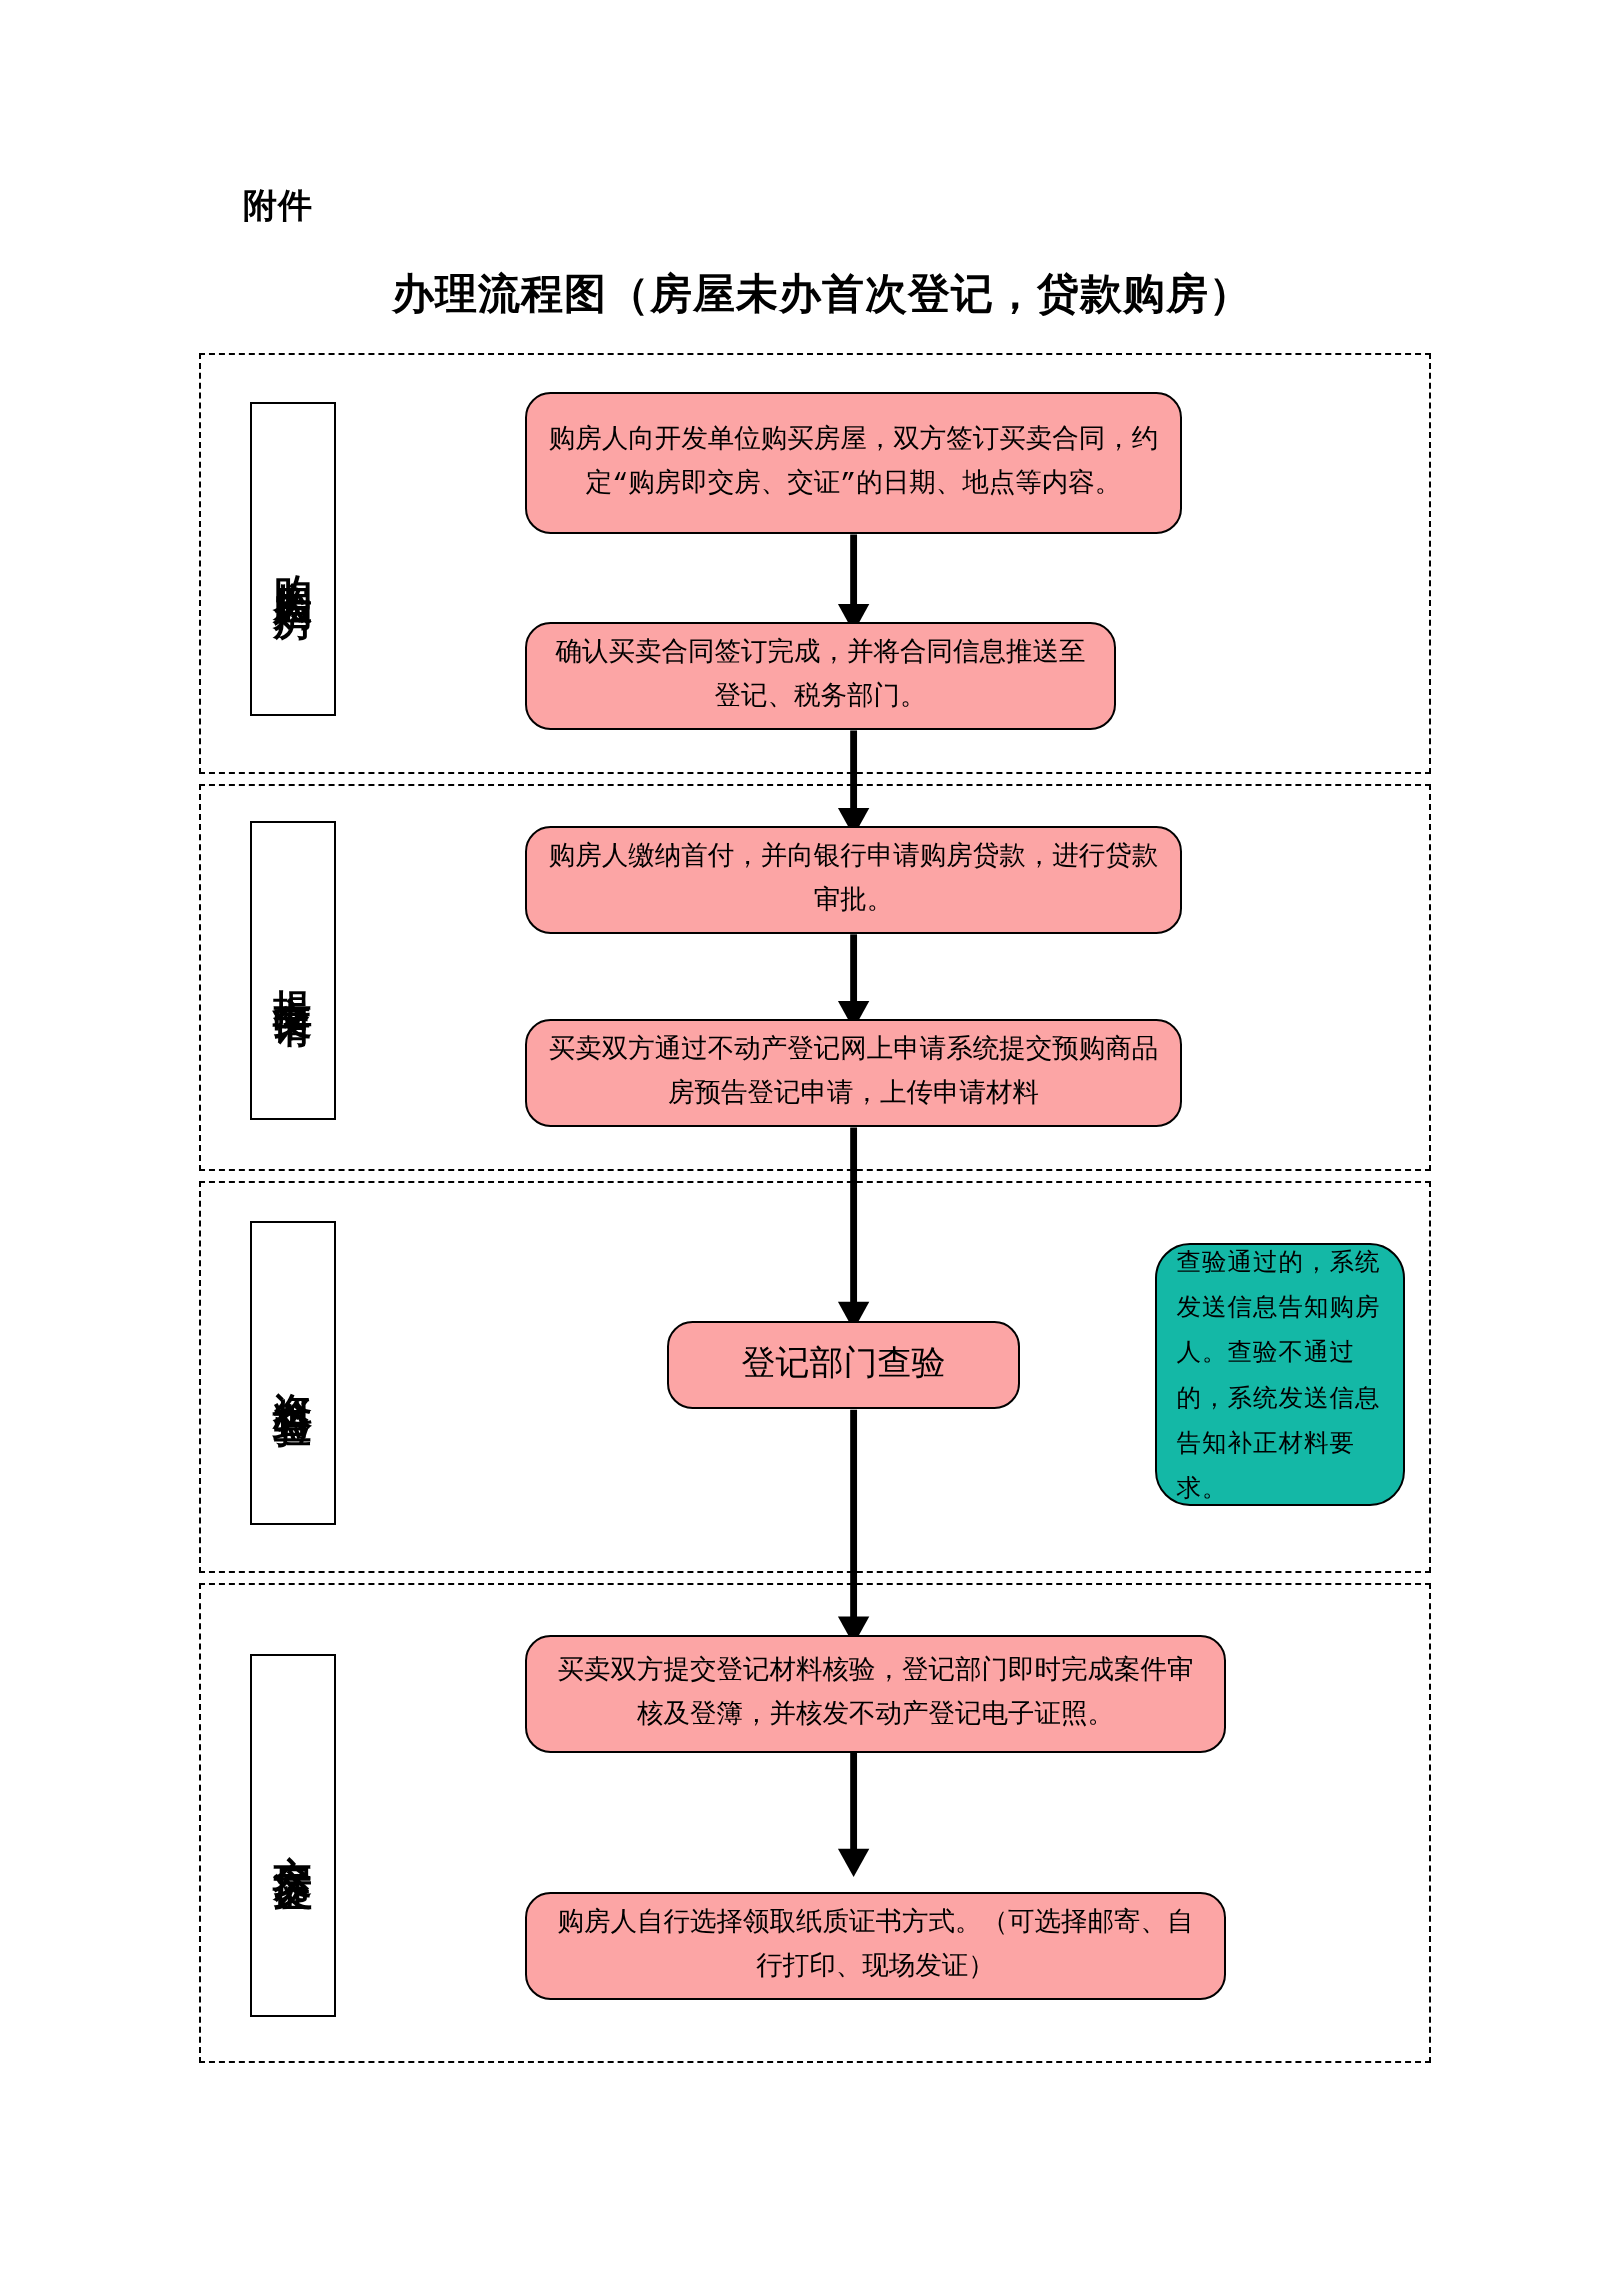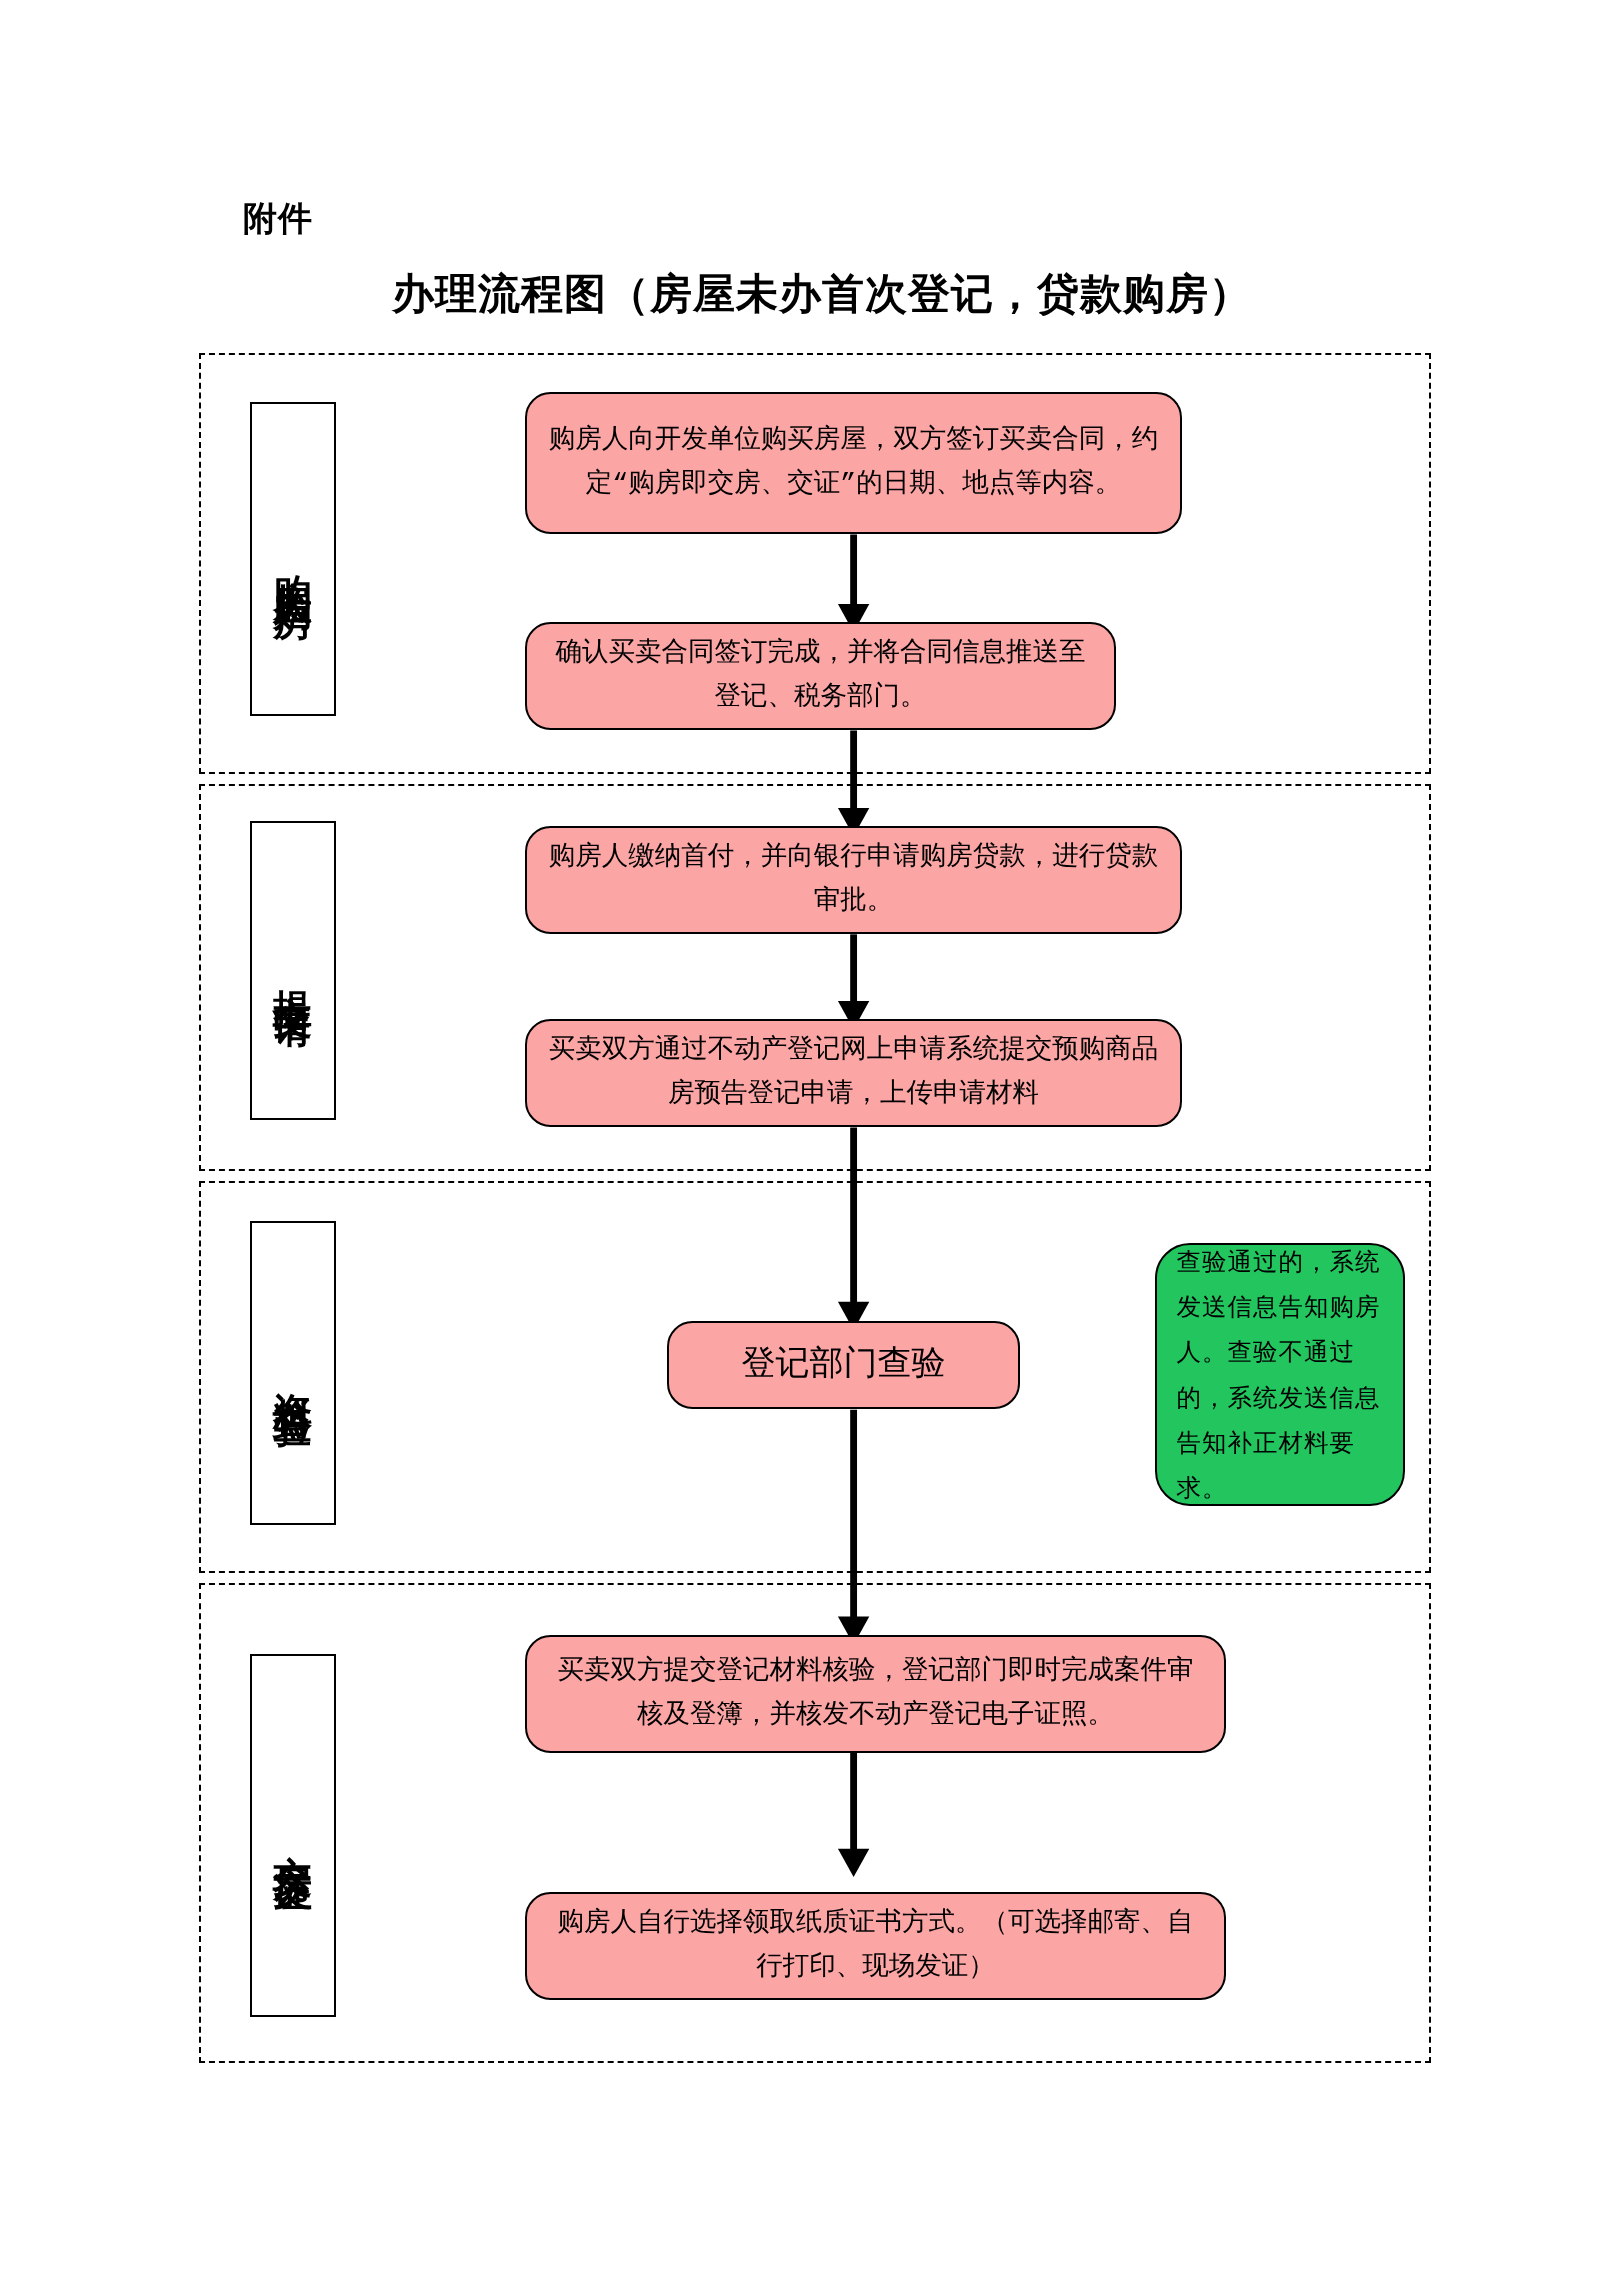--- a/index.html
+++ b/index.html
@@ -20,21 +20,21 @@
     position: relative;
     width: 1620px;
     height: 2293px;
     background: #ffffff;
   }
 
   
   .attachment-label {
     position: absolute;
     left: 243px;
-    top: 201px;
+    top: 188px;
     font-size: 34px;
     font-weight: 700;
     letter-spacing: 1px;
     line-height: 1;
     font-family: "Liberation Sans", "DejaVu Sans", sans-serif;
   }
   .doc-title {
     position: absolute;
     left: 12px;
     top: 271px;
@@ -120,21 +120,21 @@
   
   #side-note {
     position: absolute;
     left: 1155px;
     top: 1243px;
     width: 250px;
     height: 263px;
     border: 2.9px solid #000000;
     border-radius: 35px;
     box-sizing: border-box;
-    background: #22c55e;
+    background: #14b8a6;
     display: flex;
     align-items: center;
     justify-content: center;
     text-align: left;
     font-size: 24.5px;
     line-height: 1.85;
     padding: 9.8px 19.6px;
     letter-spacing: 1px;
     font-family: "Liberation Serif", "DejaVu Serif", serif;
     z-index: 5;

